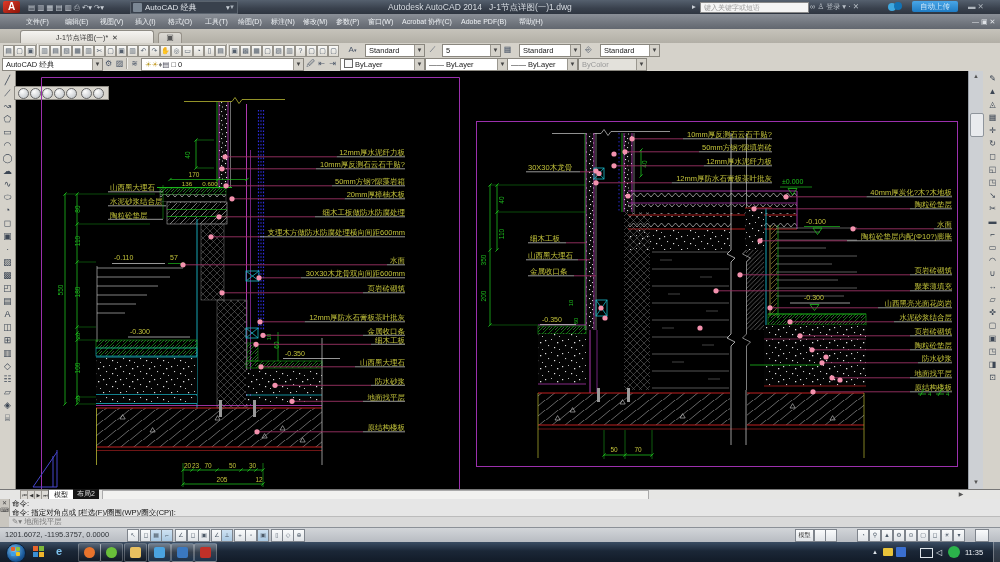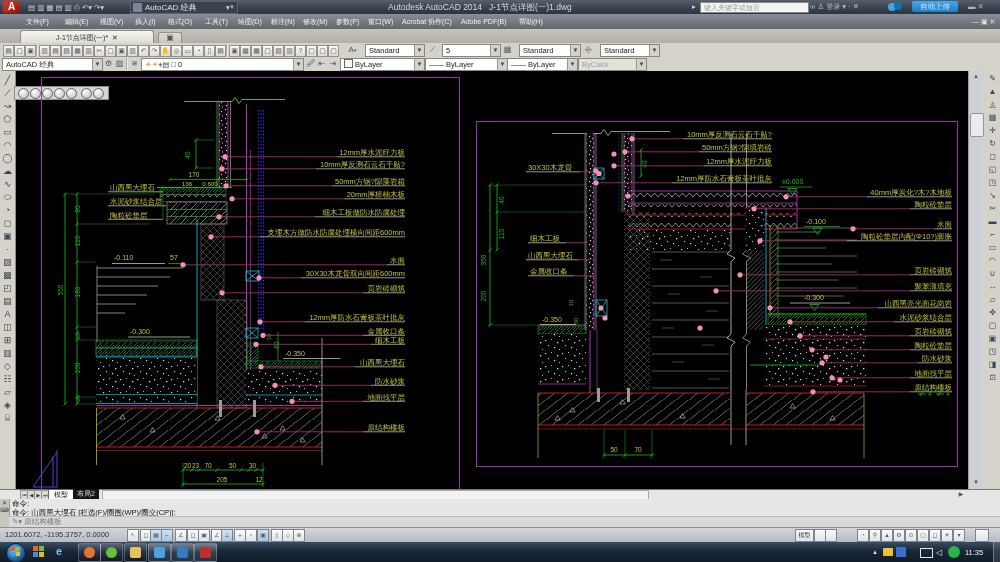--- a/index.html
+++ b/index.html
@@ -723,23 +723,23 @@
 <div class="abs navb" style="left:34px;">▶</div>
 <div class="abs navb" style="left:41px;">⏭</div>
 <div class="abs" id="tabmodel">模型</div>
 <div class="abs" id="tablayout">布局2</div>
 <div class="abs" id="hthumb"></div>
 <div class="abs" style="left:956px;top:490px;width:10px;height:9px;font-size:6px;color:#555;text-align:center;line-height:9px;">▶</div>
 
 <div class="abs" id="cmdarea"></div>
 <div class="abs" id="cmdgrip">✕<br>⌨</div>
 <div class="abs cmdline" style="top:499px;">命令:</div>
-<div class="abs cmdline" style="top:507.5px;">命令: 山西黑大理石 [栏选(F)/圈围(WP)/圈交(CP)]:</div>
+<div class="abs cmdline" style="top:507.5px;">命令: 指定对角点或 [栏选(F)/圈围(WP)/圈交(CP)]:</div>
 <div class="abs" id="cmdinput"></div>
-<div class="abs cmdline" style="top:517px;color:#777;">✎▾ 原结构楼板</div>
+<div class="abs cmdline" style="top:517px;color:#777;">✎▾ 地面找平层</div>
 
 <div class="abs" id="statusbar"></div>
 <div class="abs" id="coords">1201.6072, -1195.3757, 0.0000</div>
 <div class="abs" id="stbtns" style="left:0;top:0;width:0;height:0;">
     <div class="abs stbtn" style="left:127px;top:529px;color:#4d5a68;font-size:6px;text-align:center;line-height:11px;">↖</div>
     <div class="abs stbtn" style="left:140px;top:529px;color:#4d5a68;font-size:6px;text-align:center;line-height:11px;">◻</div>
     <div class="abs stbtn on" style="left:150px;top:529px;color:#4d5a68;font-size:6px;text-align:center;line-height:11px;">▦</div>
     <div class="abs stbtn on" style="left:161px;top:529px;color:#4d5a68;font-size:6px;text-align:center;line-height:11px;">⌐</div>
     <div class="abs stbtn" style="left:175px;top:529px;color:#4d5a68;font-size:6px;text-align:center;line-height:11px;">∠</div>
     <div class="abs stbtn" style="left:187px;top:529px;color:#4d5a68;font-size:6px;text-align:center;line-height:11px;">◻</div>

